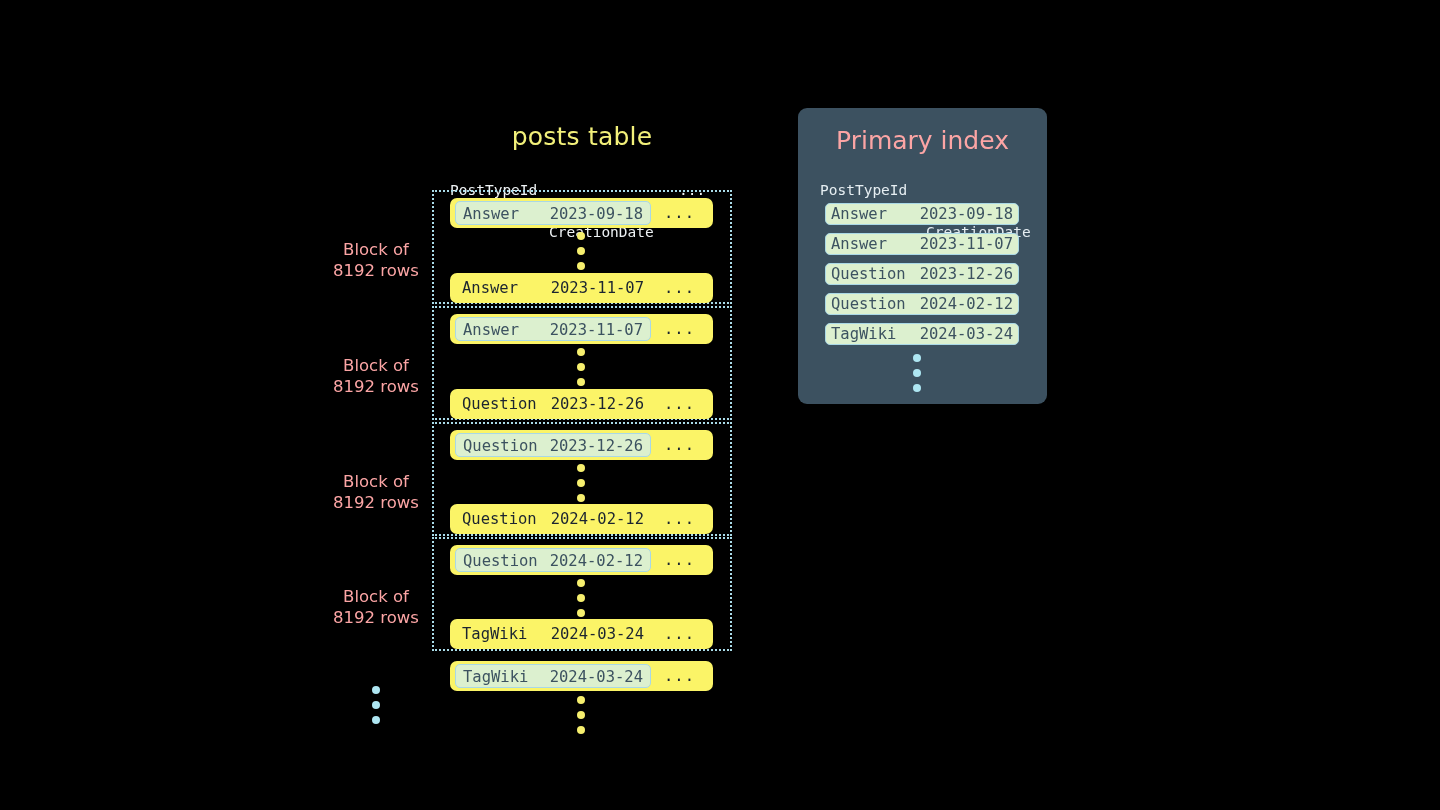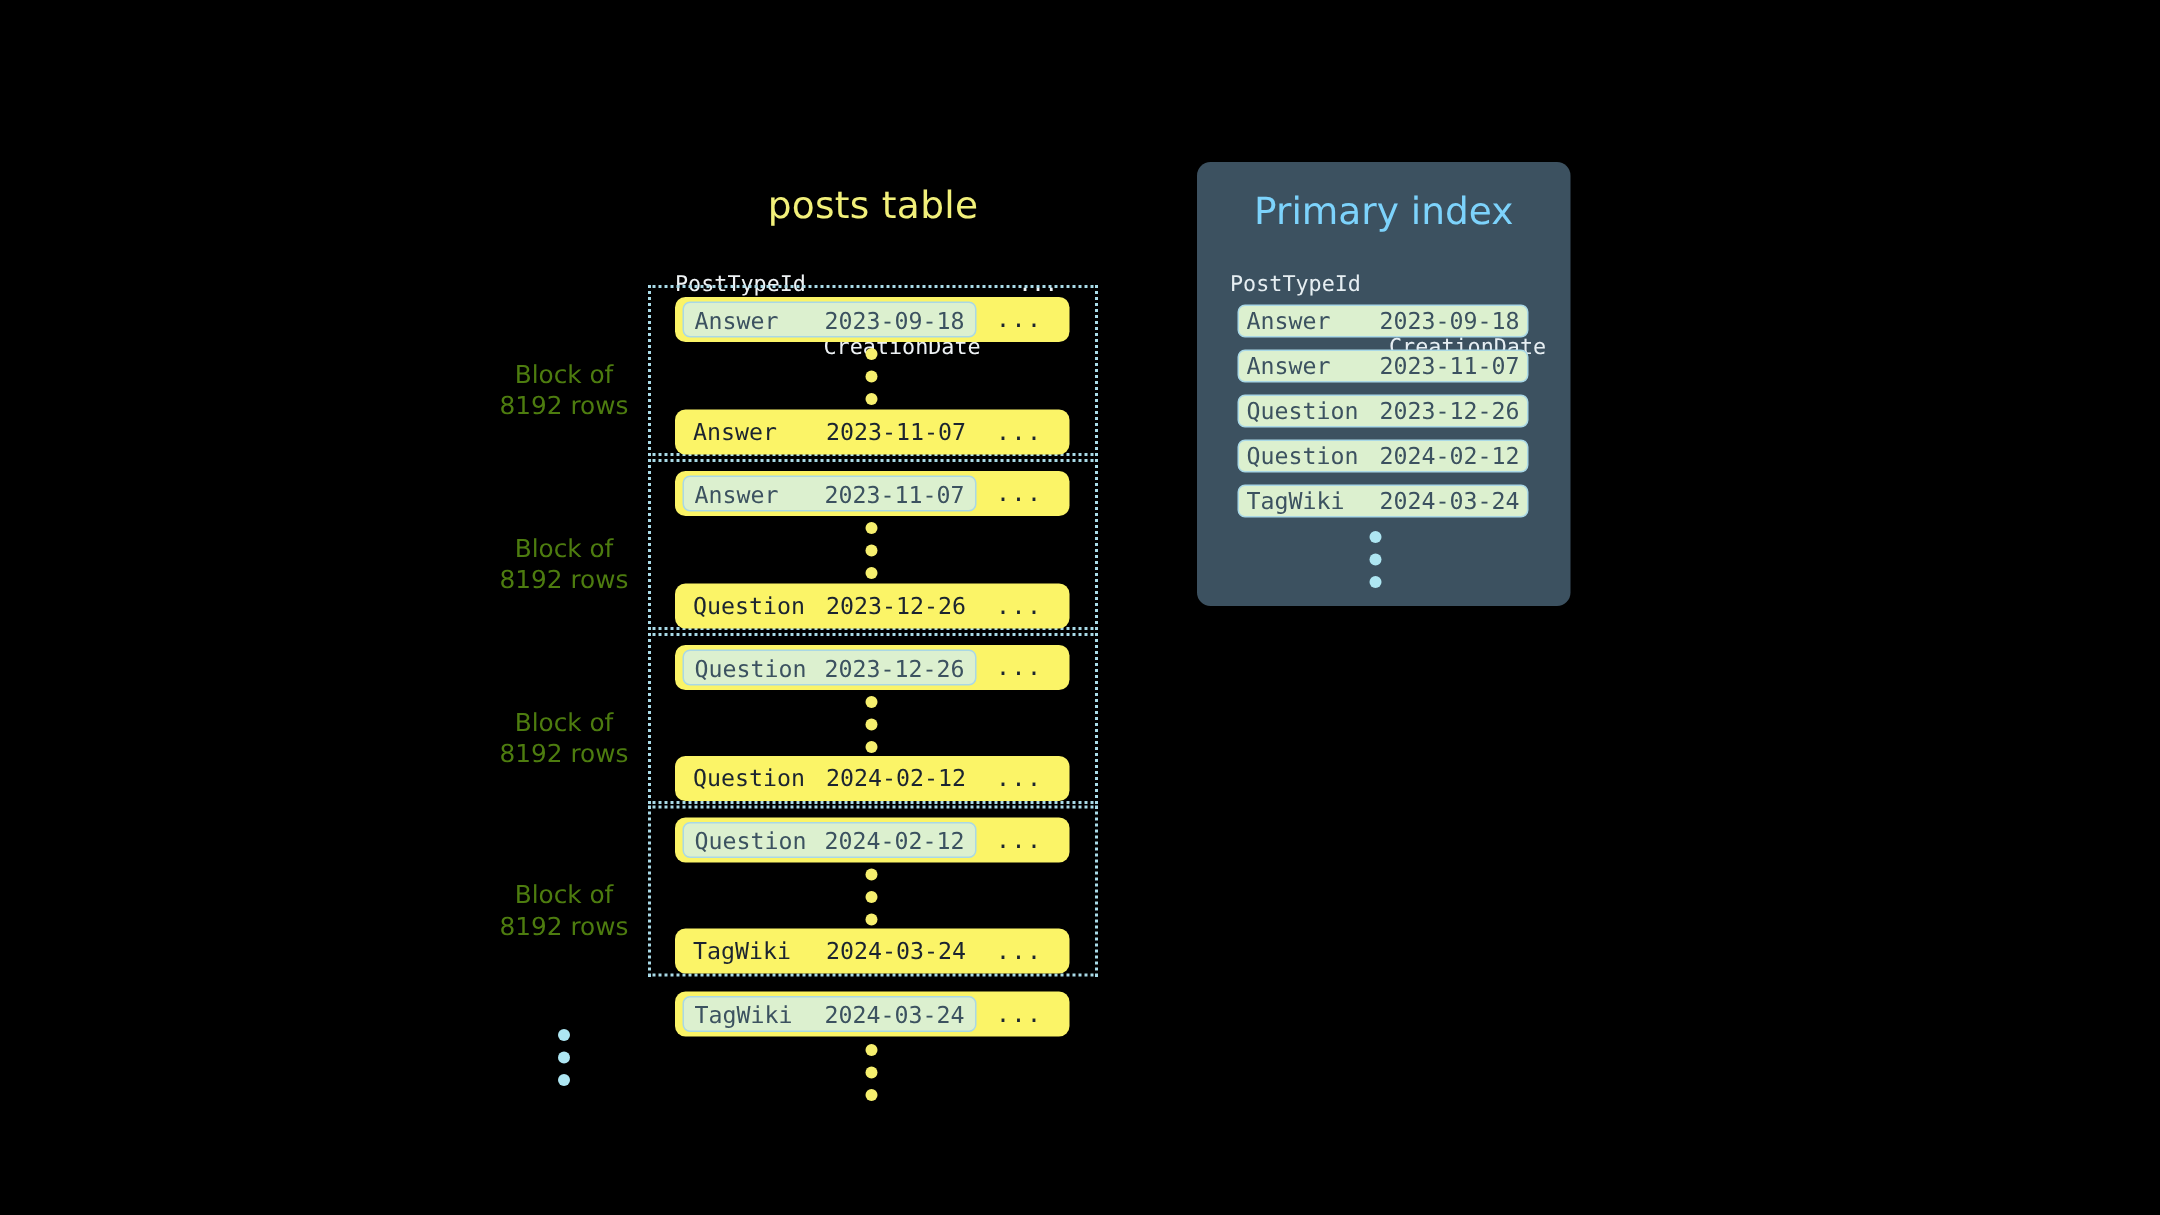--- a/index.html
+++ b/index.html
@@ -29,21 +29,21 @@
   .ch.c3 { left: 247px; }
 
   
   .block {
     position: absolute; left: 432px; width: 300px;
     border: 2.5px dotted #a9dbe8;
   }
   .blk-label {
     position: absolute; width: 130px; text-align: center;
     font-family: "DejaVu Sans", sans-serif;
-    font-size: 16.5px; line-height: 21px; color: #4d7c0f;
+    font-size: 16.5px; line-height: 21px; color: #fca5a5;
     left: 311px;
   }
 
   
   .row {
     position: absolute; left: 450px; width: 263px; height: 30px;
     background: #fbf467; border-radius: 7px;
     font-family: "DejaVu Sans Mono", monospace;
     font-size: 15.5px;
   }
@@ -74,21 +74,21 @@
 
   
   .pindex {
     position: absolute; left: 798px; top: 108px;
     width: 249px; height: 296px;
     background: #3c5160; border-radius: 9px;
   }
   .pindex-title {
     position: absolute; left: 0; top: 18px; width: 249px; text-align: center;
     font-family: "DejaVu Sans", sans-serif;
-    font-size: 25px; color: #7dd3fc;
+    font-size: 25px; color: #fca5a5;
   }
   .pindex-colheads {
     position: absolute; left: 0; top: 58px; width: 249px; height: 20px;
     font-family: "DejaVu Sans Mono", monospace;
     font-size: 14.5px; color: #e6eef2;
   }
   .pindex-colheads .ch.c1 { left: 22px; }
   .pindex-colheads .ch.c2 { left: 128px; }
   .irow {
     position: absolute; left: 27px; width: 194px; height: 22px;

